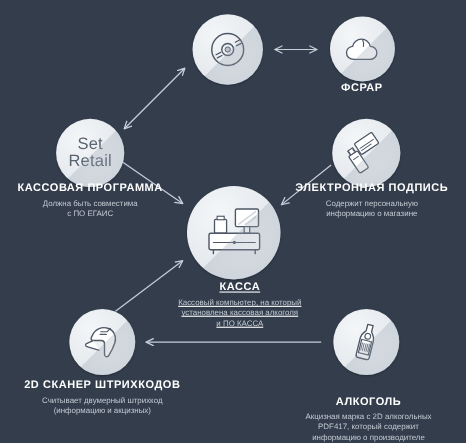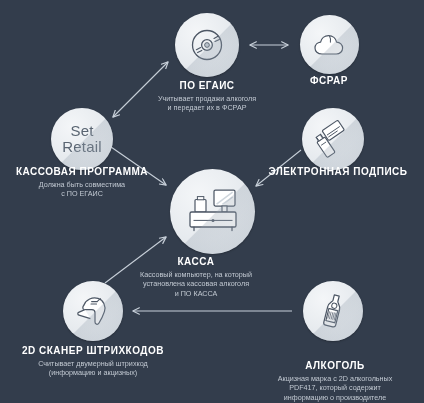--- a/index.html
+++ b/index.html
@@ -90,27 +90,20 @@
       <svg width="40" height="40" viewBox="0 0 40 40">
         <circle cx="20" cy="20" r="14.5" fill="none" stroke="#4d5765" stroke-width="1.3"></circle>
         <circle cx="20" cy="20" r="5.4" fill="none" stroke="#4d5765" stroke-width="1.3"></circle>
         <circle cx="20" cy="20" r="2.4" fill="#b9c2cb" stroke="#4d5765" stroke-width="0.8"></circle>
         <path d="M27,13.5 L31,11.2 M28,16.5 L32.4,14.4" stroke="#4d5765" stroke-width="1.1" stroke-linecap="round"></path>
         <path d="M9.4,24.8 L13.6,22.6 M10.6,27.6 L14.8,25.4" stroke="#4d5765" stroke-width="1.1" stroke-linecap="round"></path>
       </svg>
     </div>
     <div class="shade"></div>
   </div>
-  <div class="label" style="left:117px;top:80px;width:180px;">
-    <div class="ttl">ПО ЕГАИС</div>
-    <div class="sub">
-      <div>Учитывает продажи алкоголя</div>
-      <div>и передает их в ФСРАР</div>
-    </div>
-  </div>
 
   <div class="disc" style="left:300px;top:15px;width:59px;height:59px;">
     <div class="glyph">
       <svg width="36" height="30" viewBox="0 0 36 30">
         <path d="M10,24 C5.6,24 3,21.2 3,18 C3,14.9 5.4,12.4 8.6,12.1 C9.3,8.3 12.6,5.6 16.6,5.6 C20.6,5.6 23.9,8.3 24.6,12.1 C28,12.2 30.6,14.8 30.6,18 C30.6,21.2 28,24 24.2,24 Z" fill="#ffffff" stroke="#4d5765" stroke-width="1.2" stroke-linejoin="round"></path>
         <path d="M17.6,6.2 C18.6,8.2 19,10.2 18.4,12.2" fill="none" stroke="#4d5765" stroke-width="1.05" stroke-linecap="round"></path>
       </svg>
     </div>
     <div class="shade"></div>
   </div>
@@ -147,20 +140,24 @@
           <line x1="7.4" y1="9.0" x2="7.4" y2="11.9" stroke="#4d5765" stroke-width="0.85"></line>
           <line x1="11.7" y1="9.0" x2="11.7" y2="11.9" stroke="#4d5765" stroke-width="0.85"></line>
           <line x1="6.6" y1="17.6" x2="12.6" y2="17.6" stroke="#4d5765" stroke-width="0.85"></line>
         </g>
       </svg>
     </div>
     <div class="shade"></div>
   </div>
   <div class="label" style="left:253px;top:166px;width:170px;">
     <div class="ttl">ЭЛЕКТРОННАЯ ПОДПИСЬ</div>
+    <div class="sub">
+      <div>Содержит персональную</div>
+      <div>информацию о магазине</div>
+    </div>
   </div>
 
   <div class="disc" style="left:170px;top:169px;width:85px;height:85px;">
     <div class="glyph">
       <svg width="58" height="54" viewBox="0 0 58 54">
 
         <rect x="30" y="5" width="21" height="16" rx="1.4" fill="#ffffff" stroke="#4d5765" stroke-width="1.25"></rect>
         <path d="M32.6,19.2 L48.6,7.2 M38.4,19.4 L48.8,11.8" stroke="#cfd6dd" stroke-width="1.5"></path>
         <rect x="38" y="21" width="5" height="6" fill="#ffffff" stroke="#4d5765" stroke-width="1.1"></rect>
 
@@ -169,21 +166,21 @@
 
         <rect x="6" y="27" width="46" height="15" rx="1.6" fill="#ffffff" stroke="#4d5765" stroke-width="1.3"></rect>
         <line x1="9.5" y1="35.4" x2="48.5" y2="35.4" stroke="#4d5765" stroke-width="1.0"></line>
         <circle cx="29" cy="35.4" r="1.5" fill="#4d5765"></circle>
 
         <path d="M10,42 L10,45.6 M48,42 L48,45.6" stroke="#4d5765" stroke-width="1.25" stroke-linecap="round"></path>
       </svg>
     </div>
     <div class="shade"></div>
   </div>
-  <div class="label" style="left:116px;top:256px;width:160px;">
+  <div class="label" style="left:138px;top:256px;width:160px;text-decoration:underline;">
     <div class="ttl">КАССА</div>
     <div class="sub">
       <div>Кассовый компьютер, на который</div>
       <div>установлена кассовая алкоголя</div>
       <div>и ПО КАССА</div>
     </div>
   </div>
 
   <div class="disc" style="left:63px;top:281px;width:60px;height:60px;">
     <div class="glyph">

